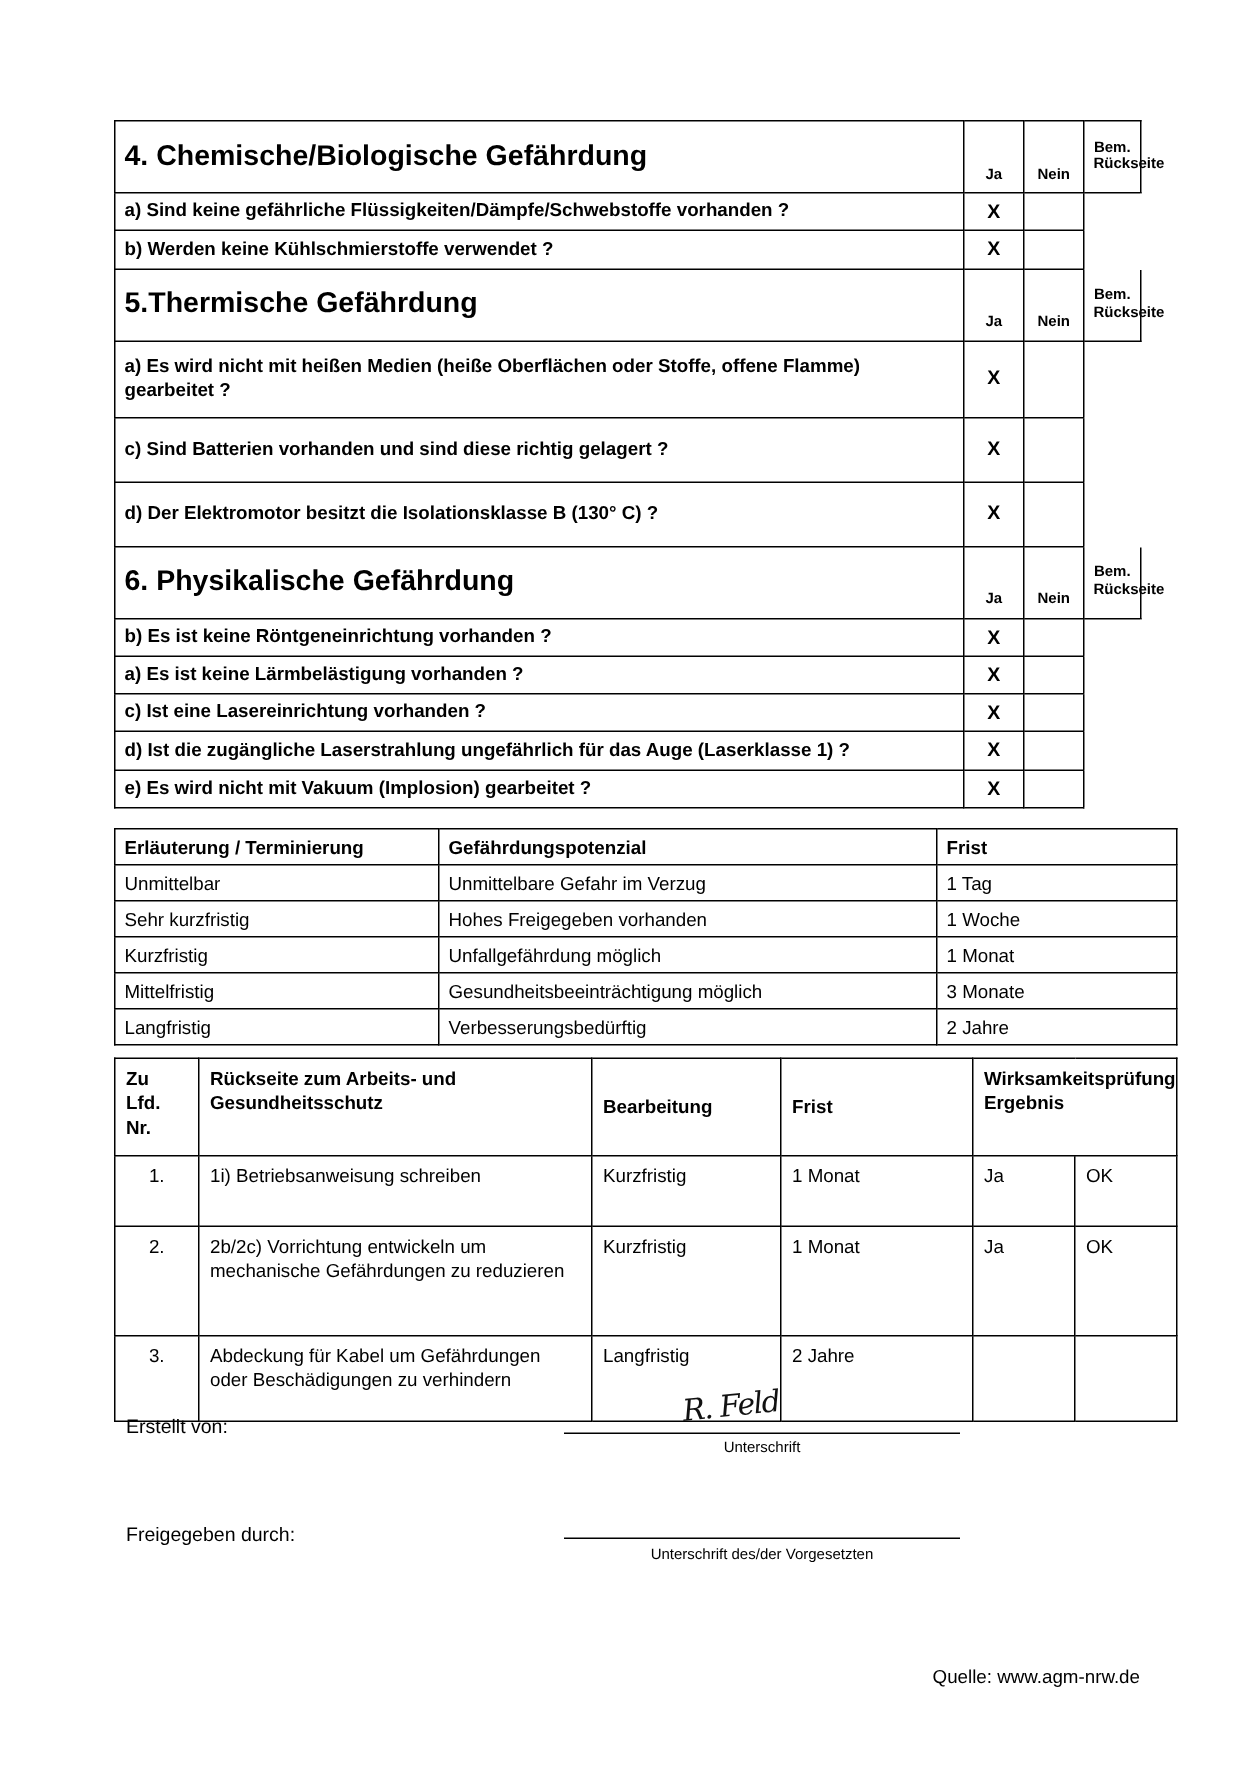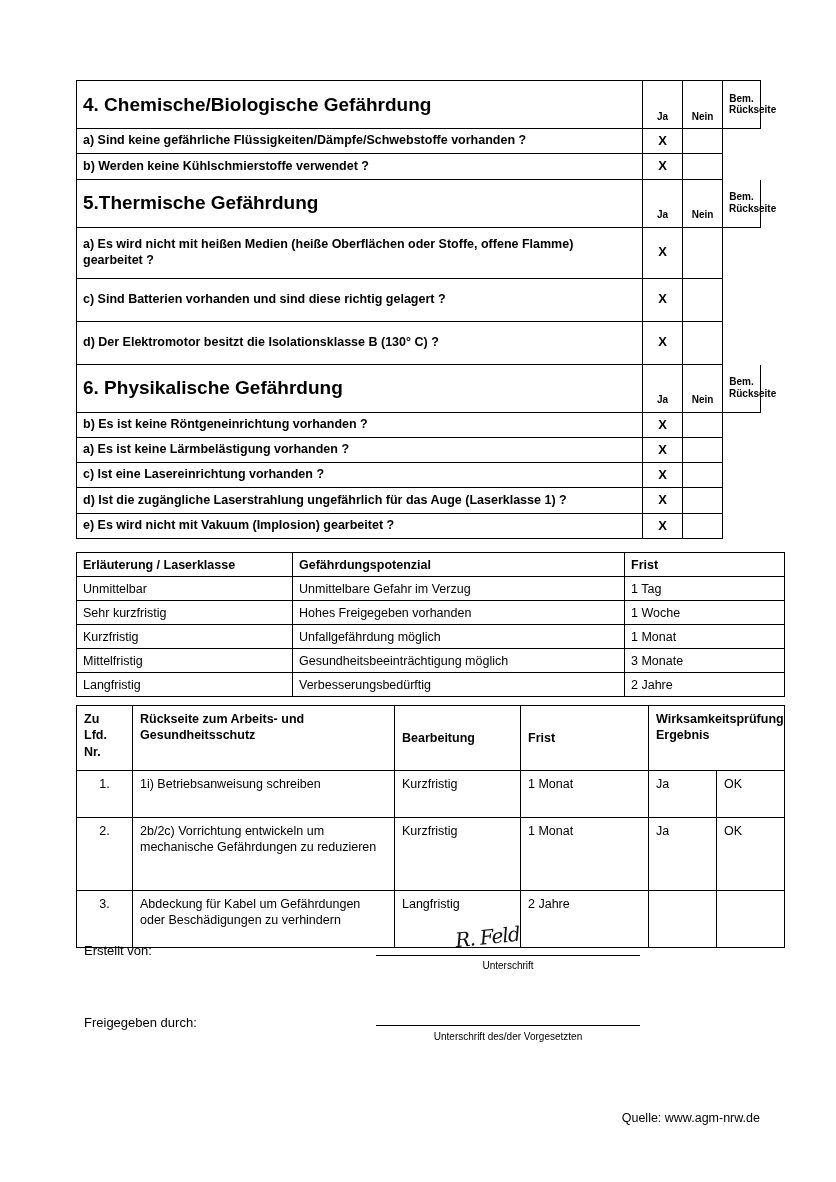--- a/index.html
+++ b/index.html
@@ -244,21 +244,21 @@
   </table>
 
   <table class="legend">
     <colgroup>
       <col style="width:216px">
       <col style="width:332px">
       <col style="width:160px">
     </colgroup>
     <thead>
       <tr>
-        <th>Erläuterung / Laserklasse</th>
+        <th>Erläuterung / Terminierung</th>
         <th>Gefährdungspotenzial</th>
         <th>Frist</th>
       </tr>
     </thead>
     <tbody>
       <tr>
         <td>Unmittelbar</td>
         <td>Unmittelbare Gefahr im Verzug</td>
         <td>1 Tag</td>
       </tr>

